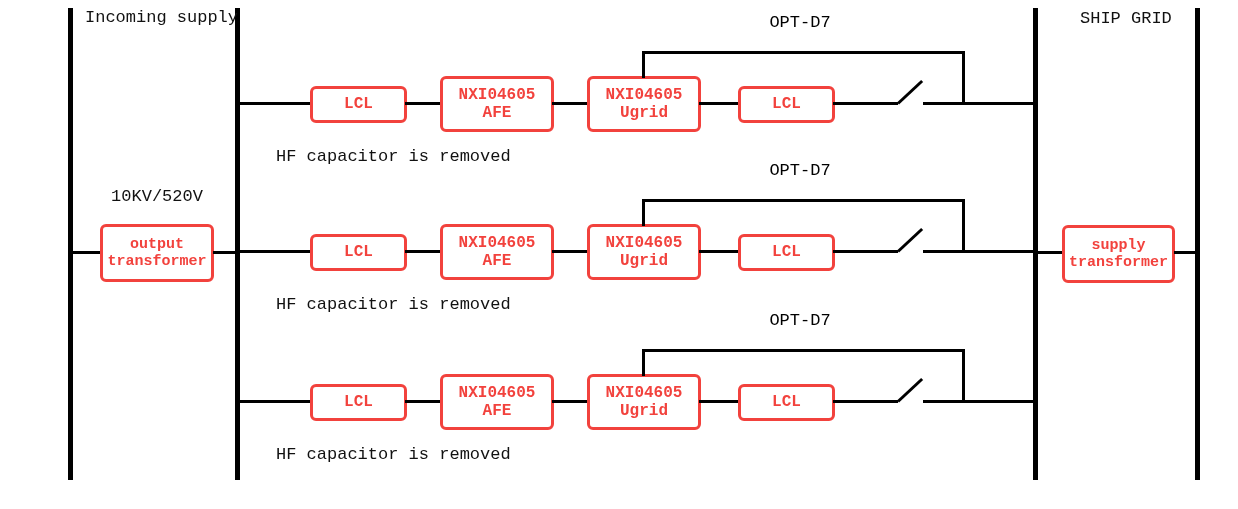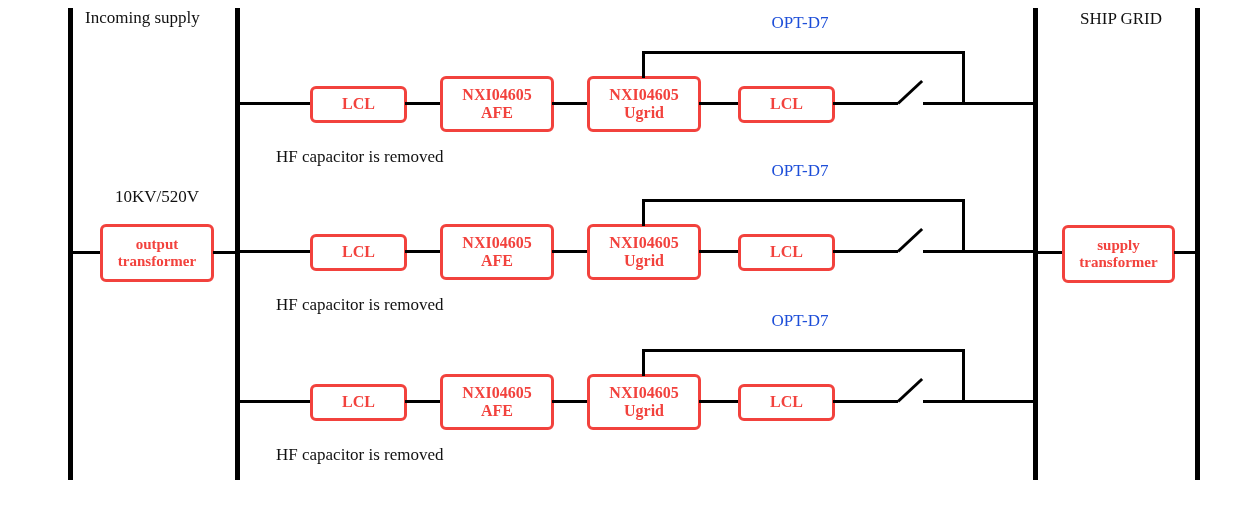--- a/index.html
+++ b/index.html
@@ -4,21 +4,21 @@
 <style>
   :root{
     --red:#f2423d;
     --wire:#000000;
   }
   html,body{margin:0;padding:0;background:#ffffff;}
   #canvas{
     position:relative;
     width:1238px;height:509px;
     background:#ffffff;
-    font-family:Liberation Serif, serif;
+    font-family:Liberation Mono, monospace;
     overflow:hidden;
     border-radius:12px;
   }
   .bus{
     position:absolute;
     width:5px;background:var(--wire);
     top:8px;height:472px;
   }
   .wire{
     position:absolute;height:3px;background:var(--wire);
@@ -49,21 +49,21 @@
   .branch{position:absolute;left:237px;width:798px;height:120px;}
   .branch .w{position:absolute;height:3px;background:var(--wire);top:51px;}
   .blade{
     position:absolute;width:33px;height:3px;background:var(--wire);
     left:661px;top:51px;
     transform-origin:0 50%;
     transform:rotate(-43deg);
   }
   .opt-label{
     position:absolute;left:503px;top:-38px;width:120px;
-    text-align:center;color:#1d4ed8;font-size:17px;
+    text-align:center;color:#000000;font-size:17px;
   }
   .hf-note{
     position:absolute;left:39px;top:96px;
     color:#111;font-size:17px;white-space:nowrap;
   }
 </style>
 </head>
 <body>
 
 <div id="canvas">

